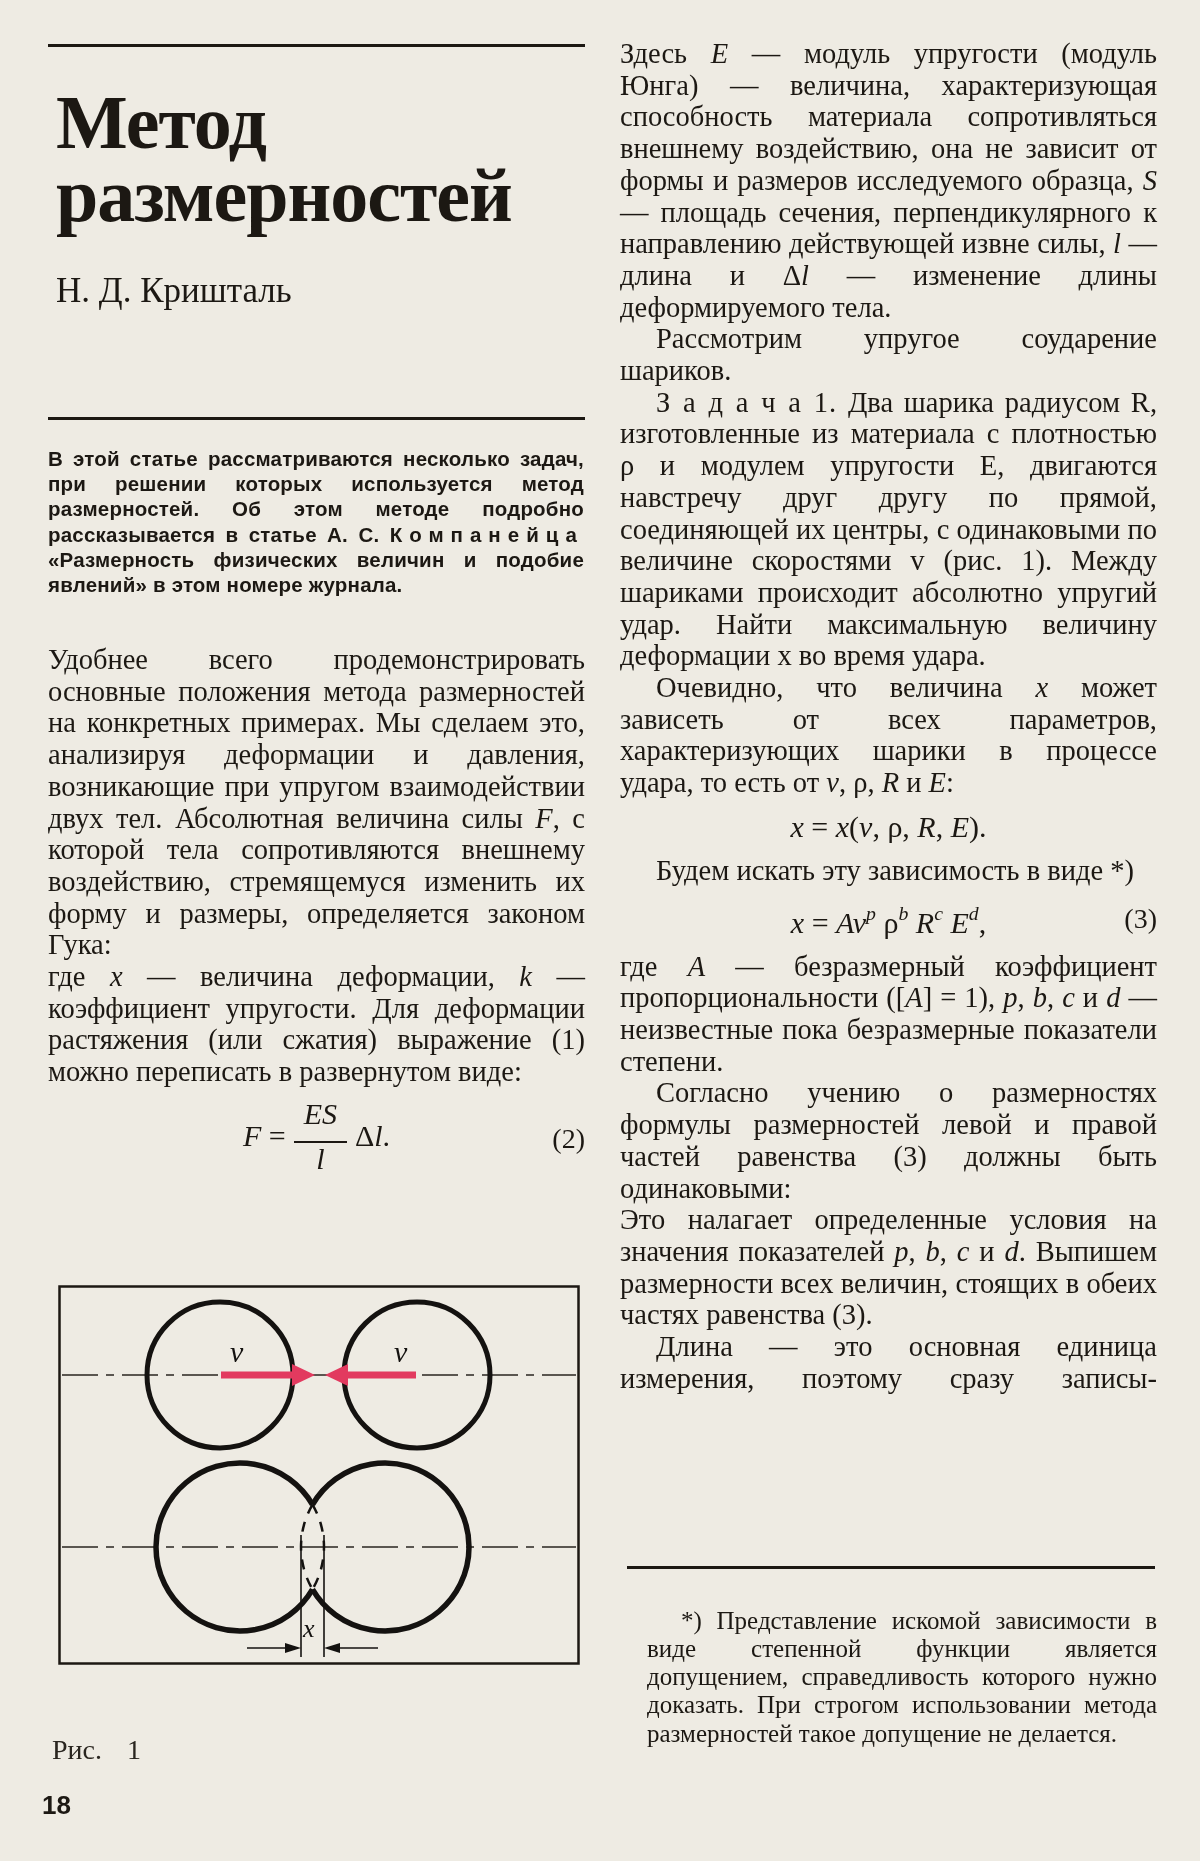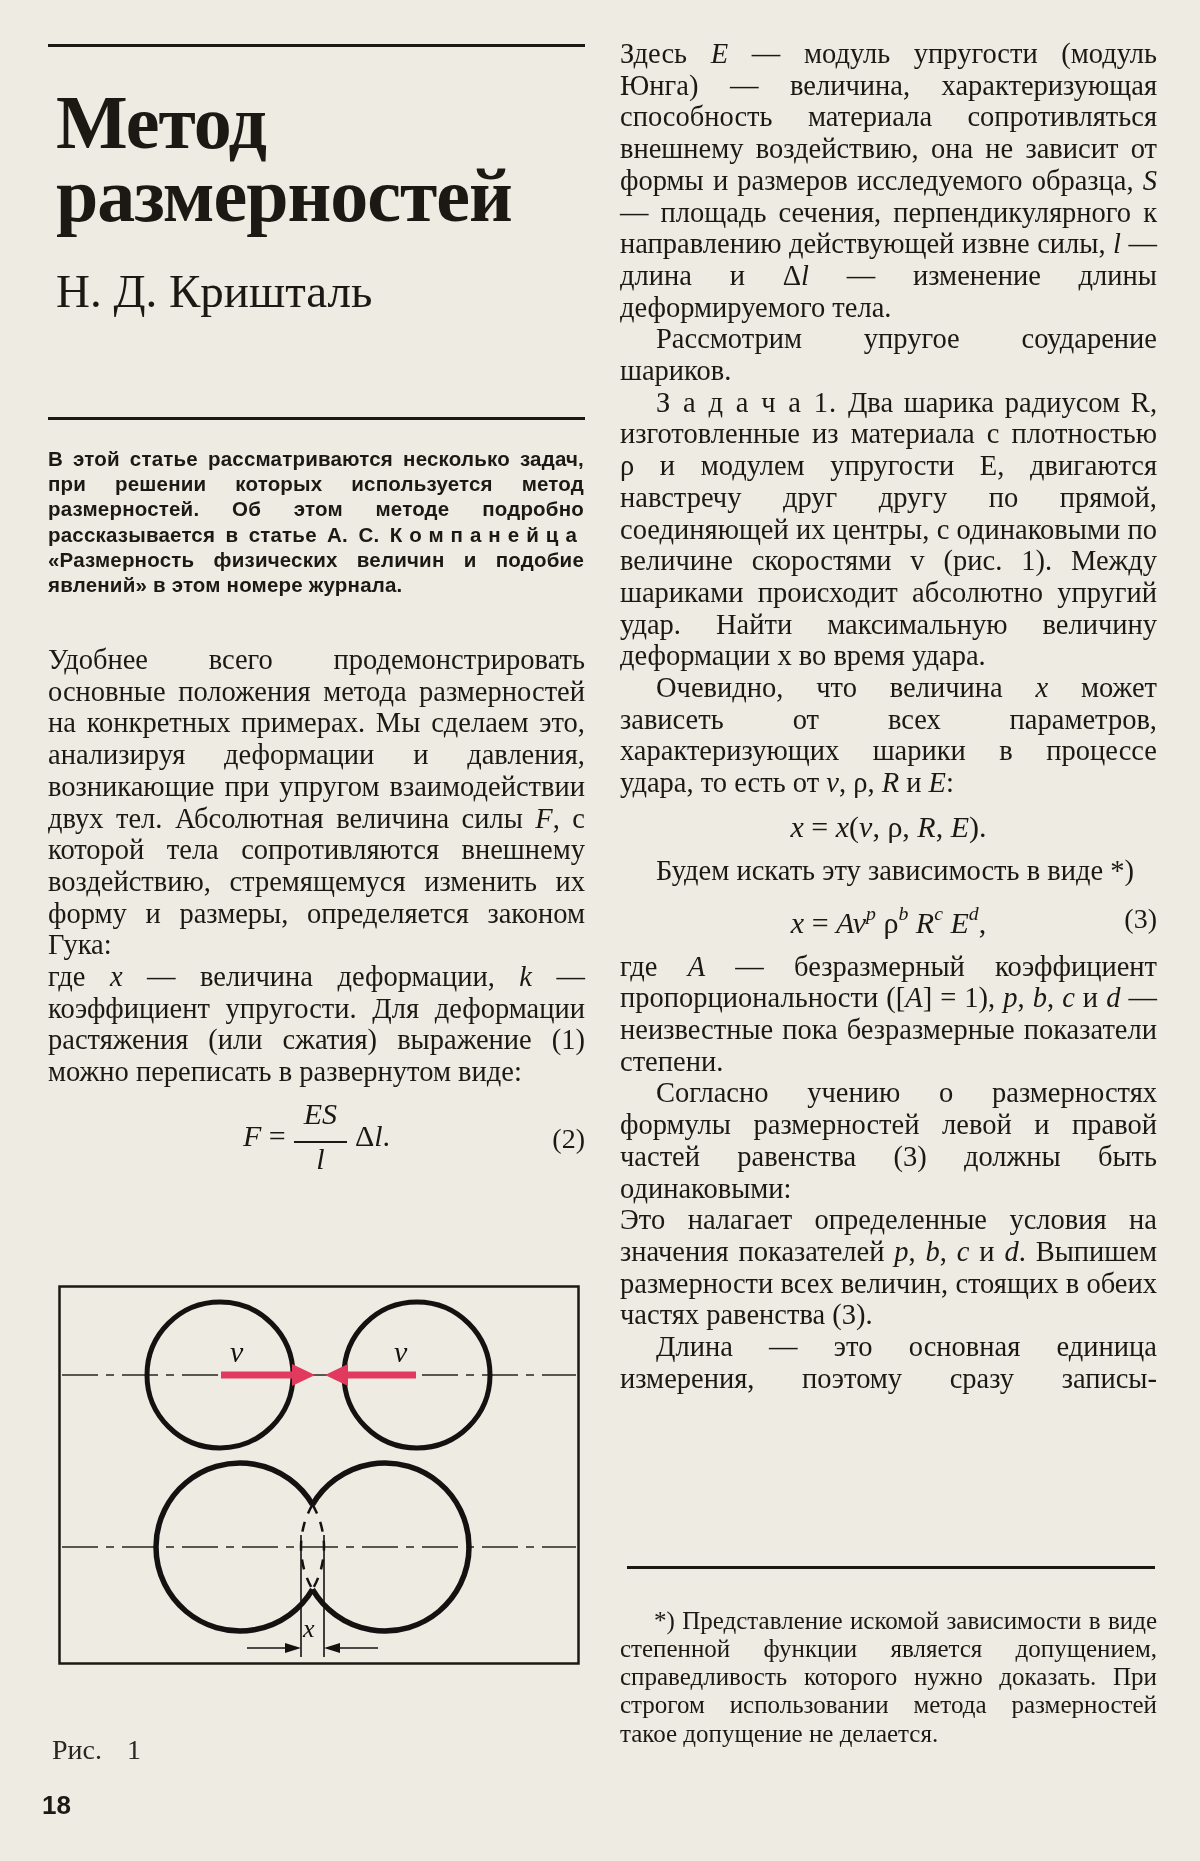--- a/index.html
+++ b/index.html
@@ -8,21 +8,21 @@
     width:1200px;height:1861px;
     background:#eeebe3;
     color:#1c1813;
     font-family:"Liberation Serif", serif;
     overflow:hidden;
   }
   .abs{position:absolute;}
   .rule{background:#1c1813;}
   
   .title-line{font-weight:bold;font-size:76px;line-height:73px;letter-spacing:-1px;}
-  .author{font-size:47px;line-height:38px;}
+  .author{font-size:35px;line-height:38px;}
   
   .lead{
     font-family:"Liberation Sans", sans-serif;
     font-weight:bold;
     font-size:20.5px;line-height:25.2px;
     text-align:justify;
     letter-spacing:0.2px;
   }
   .sp{letter-spacing:7px;margin-top:40px;}
   
@@ -145,16 +145,16 @@
       <span class="eqno">(3)</span>
     </div>
     <p class="body">где <i>A</i> — безразмерный коэффициент пропорциональности ([<i>A</i>] = 1), <i>p</i>, <i>b</i>, <i>c</i> и <i>d</i> — неизвестные пока безразмерные показатели степени.</p>
     <p class="body ind">Согласно учению о размерностях формулы размерностей левой и правой частей равенства (3) должны быть одинаковыми:</p>
     <p class="body">Это налагает определенные условия на значения показателей <i>p</i>, <i>b</i>, <i>c</i> и <i>d</i>. Выпишем размерности всех величин, стоящих в обеих частях равенства (3).</p>
     <p class="body ind justlast">Длина — это основная единица измерения, поэтому сразу записы-</p>
   </div>
 
   <div class="abs" style="left:620px;top:1566px;width:537px;">
     <div class="rule" style="margin-left:7px;width:528px;height:2.5px;"></div>
-    <div class="footnote" style="margin-top:38px;text-indent:34px;">*) Представление искомой зависимости в виде степенной функции является допущением, справедливость которого нужно доказать. При строгом использовании метода размерностей такое допущение не делается.</div>
+    <div class="footnote" style="margin-top:38px;text-indent:34px;margin-left:27px;">*) Представление искомой зависимости в виде степенной функции является допущением, справедливость которого нужно доказать. При строгом использовании метода размерностей такое допущение не делается.</div>
   </div>
 
 </div>
 
 </body></html>

